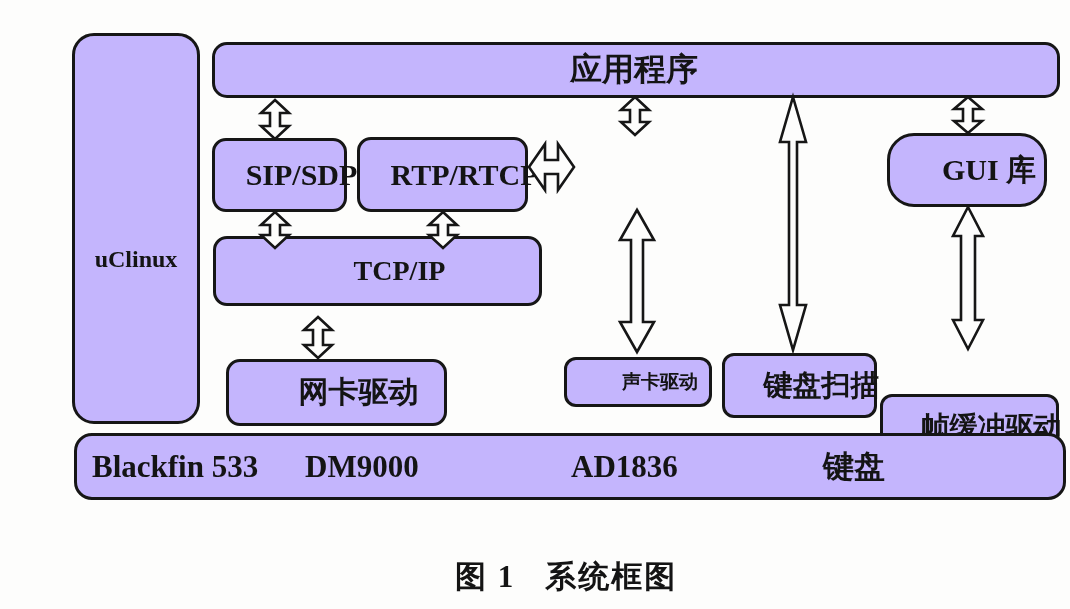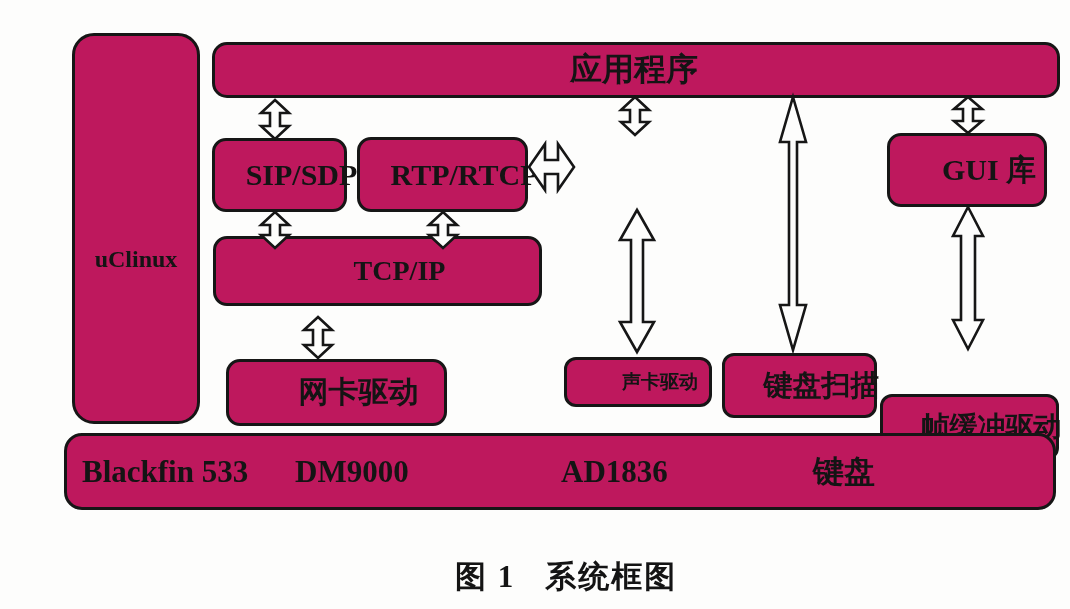--- a/index.html
+++ b/index.html
@@ -9,44 +9,44 @@
     background:#fdfdfc;
     font-family:"Liberation Serif","DejaVu Serif",serif;
     color:#141414;
     overflow:hidden;
   }
   .box{
     position:absolute;
     box-sizing:border-box;
     border:3px solid #161616;
     border-radius:14px;
-    background:#be185d;
+    background:#c4b5fd;
     display:flex;
     align-items:center;
     justify-content:center;
     font-weight:700;
     font-size:31px;
     white-space:nowrap;
     padding-left:44px;
   }
   .box span{display:inline-block;}
   .uclinux{left:72px;top:33px;width:128px;height:391px;border-radius:22px;}
   .uclinux span{position:absolute;left:0;right:0;top:210px;text-align:center;font-size:24px;}
   .app{left:212px;top:42px;width:848px;height:56px;border-radius:15px;font-size:32px;}
   .app span{transform:translateX(-24px);}
   .sip{left:212px;top:138px;width:135px;height:74px;font-size:30px;}
   .rtp{left:357px;top:137px;width:171px;height:75px;font-size:30px;}
   .codec{left:573px;top:135px;width:127px;height:75px;font-size:31px;}
-  .gui{left:887px;top:133px;width:160px;height:74px;font-size:30px;}
+  .gui{left:887px;top:133px;width:160px;height:74px;font-size:30px;border-radius:27px;}
   .tcpip{left:213px;top:236px;width:329px;height:70px;font-size:28px;}
   .nic{left:226px;top:359px;width:221px;height:67px;font-size:30px;}
   .sound{left:564px;top:357px;width:148px;height:50px;border-radius:12px;font-size:19px;}
   .keyscan{left:722px;top:353px;width:155px;height:65px;border-radius:12px;font-size:29px;}
   .framebuf{left:880px;top:352px;width:179px;height:66px;border-radius:12px;font-size:28px;margin-top:42px;}
-  .hwbar{left:64px;top:433px;width:992px;height:77px;border-radius:18px;justify-content:flex-start;}
+  .hwbar{left:74px;top:433px;width:992px;height:67px;border-radius:18px;justify-content:flex-start;}
   .hwbar .hwlabel{position:absolute;top:50%;transform:translateY(-50%);font-size:31px;font-weight:700;}
   .hw0{left:15px;}
   .hw1{left:228px;}
   .hw2{left:494px;}
   .hw3{left:706px;margin-left:40px;}
   .hw4{left:813px;}
   .arrows{position:absolute;left:0;top:0;pointer-events:none;}
   .arr{fill:#fdfdfc;stroke:#161616;stroke-width:2.6;stroke-linejoin:miter;}
   .caption{
     position:absolute;left:70px;top:556px;width:992px;

